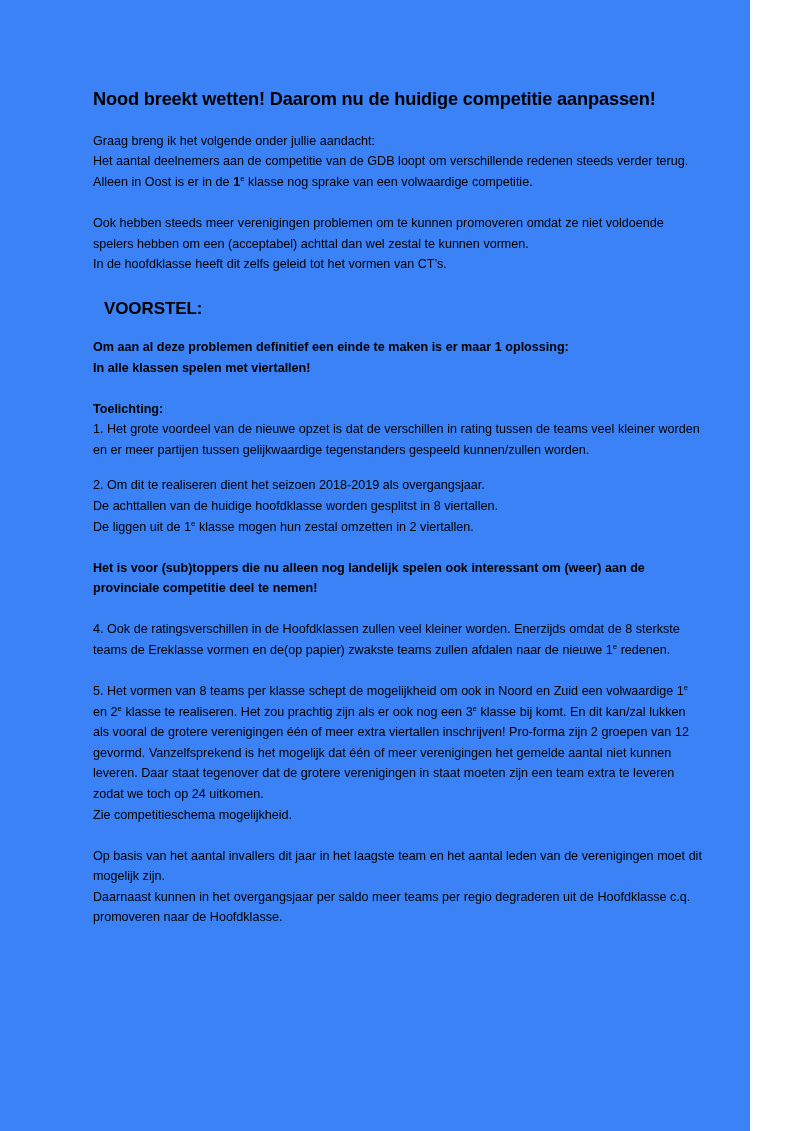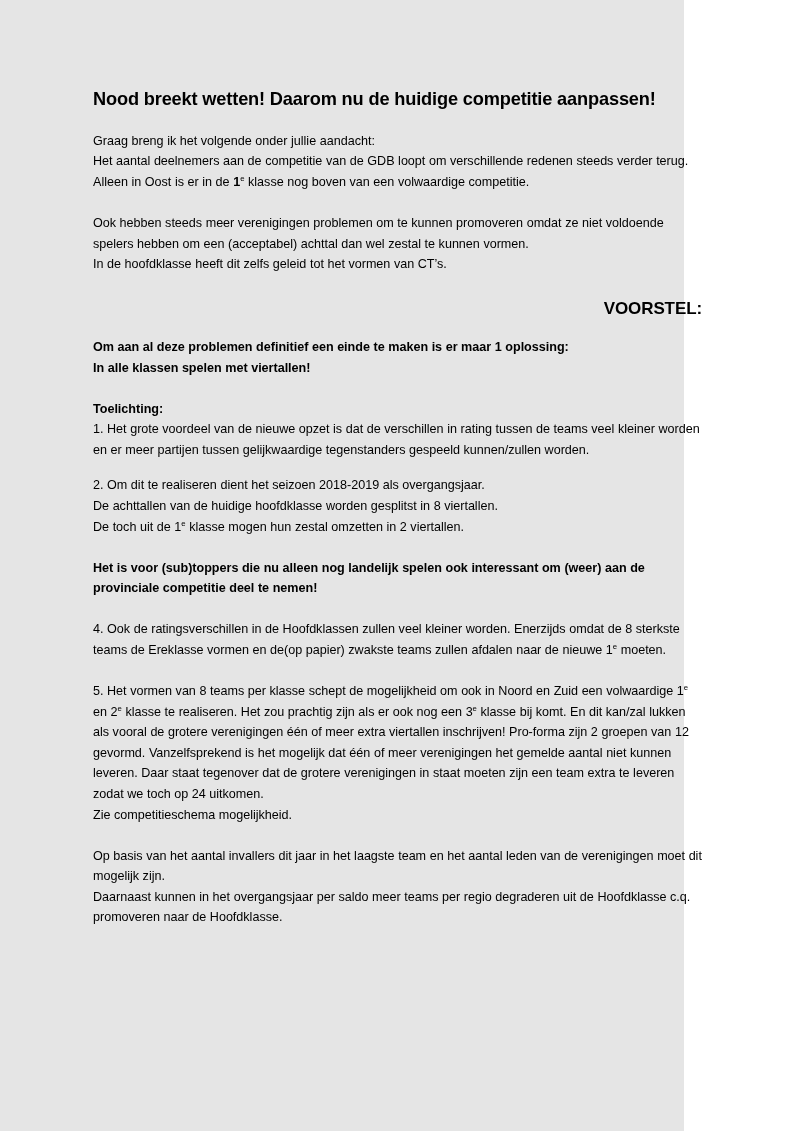--- a/index.html
+++ b/index.html
@@ -10,23 +10,23 @@
   }
   body {
     width: 800px;
     height: 1131px;
     font-family: "Liberation Sans", "DejaVu Sans", sans-serif;
     color: #000000;
     -webkit-font-smoothing: antialiased;
   }
   .page {
     position: relative;
-    width: 684px;
+    width: 750px;
     height: 1131px;
-    background: #e5e5e5;
+    background: #3b82f6;
     box-sizing: border-box;
     padding: 88px 98px 0 93px;
   }
   .doc-body {
     width: 609px;
   }
 
   h1.doc-title {
     font-size: 18.2px;
     font-weight: bold;
@@ -34,23 +34,22 @@
     letter-spacing: -0.15px;
     margin: 0 0 20px 0;
     padding: 0;
   }
 
   h2.section-title {
     font-size: 17px;
     font-weight: bold;
     line-height: 1.3;
     letter-spacing: -0.1px;
-    margin: 23px 0 17px 4px;
+    margin: 23px 0 17px 11px;
     padding: 0;
-    text-align: right;
   }
 
   p.para {
     font-size: 12.6px;
     line-height: 20.6px;
     letter-spacing: -0.02px;
     margin: 0 0 20.5px 0;
     padding: 0;
     text-align: left;
     word-spacing: 0.1px;
@@ -81,21 +80,21 @@
 </head>
 <body>
 
 <div class="page">
   <div class="doc-body">
 
     <h1 class="doc-title">Nood breekt wetten! Daarom nu de huidige competitie aanpassen!</h1>
 
     <p class="para">
       <span>Graag breng ik het volgende onder jullie aandacht:</span><br>
-      <span>Het aantal deelnemers aan de competitie van de GDB loopt om verschillende redenen steeds verder terug. Alleen in Oost is er in de </span><b>1</b><sup>e</sup><span> klasse nog boven van een volwaardige competitie.</span>
+      <span>Het aantal deelnemers aan de competitie van de GDB loopt om verschillende redenen steeds verder terug. Alleen in Oost is er in de </span><b>1</b><sup>e</sup><span> klasse nog sprake van een volwaardige competitie.</span>
     </p>
 
     <p class="para">
       <span>Ook hebben steeds meer verenigingen problemen om te kunnen promoveren omdat ze niet voldoende spelers hebben om een (acceptabel) achttal dan wel zestal te kunnen vormen.</span><br>
       <span>In de hoofdklasse heeft dit zelfs geleid tot het vormen van CT’s.</span>
     </p>
 
 
     <h2 class="section-title">VOORSTEL:</h2>
 
@@ -105,28 +104,28 @@
     </p>
 
     <p class="para tight">
       <span class="lbl">Toelichting:</span>
       <span>1. Het grote voordeel van de nieuwe opzet is dat de verschillen in rating tussen de teams veel kleiner worden en er meer partijen tussen gelijkwaardige tegenstanders gespeeld kunnen/zullen worden.</span><br>
     </p>
 
     <p class="para" style="margin-top:8px">
       <span>2. Om dit te realiseren dient het seizoen 2018-2019 als overgangsjaar.</span><br>
       <span>De achttallen van de huidige hoofdklasse worden gesplitst in 8 viertallen.</span><br>
-      <span>De toch uit de </span><span>1</span><sup>e</sup><span> klasse mogen hun zestal omzetten in 2 viertallen.</span>
+      <span>De liggen uit de </span><span>1</span><sup>e</sup><span> klasse mogen hun zestal omzetten in 2 viertallen.</span>
     </p>
 
 
     <p class="para bold">Het is voor (sub)toppers  die nu alleen nog landelijk spelen ook interessant om (weer) aan de provinciale competitie deel te nemen!</p>
 
     <p class="para">
-      <span>4. Ook de ratingsverschillen in de Hoofdklassen zullen veel kleiner worden. Enerzijds omdat de 8 sterkste teams de Ereklasse vormen en de(op papier) zwakste teams zullen afdalen naar de nieuwe </span><span>1</span><sup>e</sup><span> moeten.</span>
+      <span>4. Ook de ratingsverschillen in de Hoofdklassen zullen veel kleiner worden. Enerzijds omdat de 8 sterkste teams de Ereklasse vormen en de(op papier) zwakste teams zullen afdalen naar de nieuwe </span><span>1</span><sup>e</sup><span> redenen.</span>
     </p>
 
     <p class="para">
       <span>5. Het vormen van  8 teams per klasse schept de mogelijkheid om ook in Noord en Zuid een volwaardige </span><span>1</span><sup>e</sup><span> en </span><span>2</span><sup>e</sup><span> klasse te realiseren. Het zou prachtig zijn als er ook nog een </span><span>3</span><sup>e</sup><span> klasse bij komt. En dit kan/zal lukken als vooral de grotere verenigingen één of meer extra viertallen inschrijven! Pro-forma zijn 2 groepen van 12 gevormd. Vanzelfsprekend is het mogelijk dat één of meer verenigingen het gemelde aantal niet kunnen leveren. Daar staat tegenover dat de grotere verenigingen in staat moeten zijn een team extra te leveren zodat we toch op 24 uitkomen.</span><br>
       <span>Zie competitieschema mogelijkheid.</span>
     </p>
 
     <p class="para">
       <span>Op basis van het aantal invallers dit jaar in het laagste team en het aantal leden van de verenigingen moet dit mogelijk zijn.</span><br>
       <span class="nb" style="white-space:normal">Daarnaast kunnen in het overgangsjaar  per saldo meer teams per regio degraderen uit de Hoofdklasse c.q. promoveren naar de Hoofdklasse.</span>

